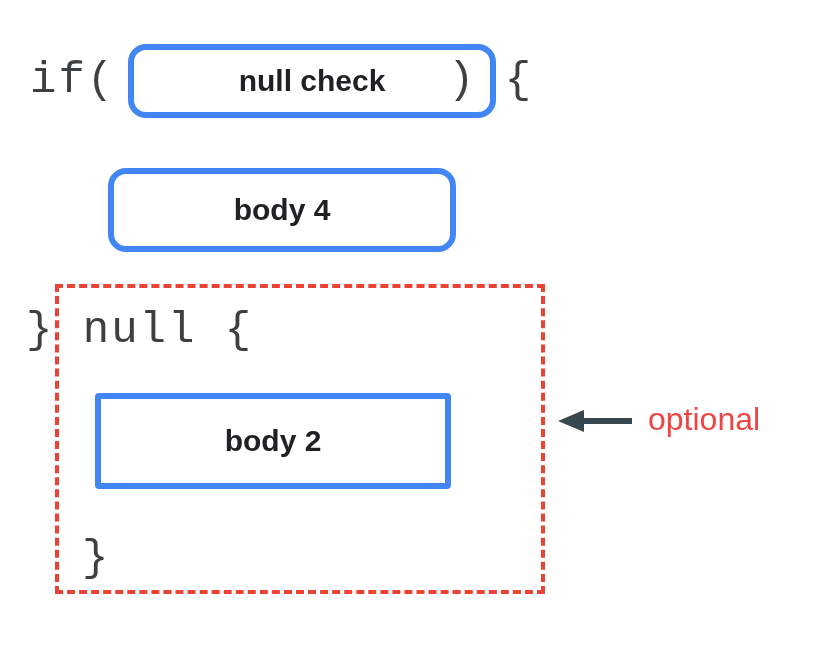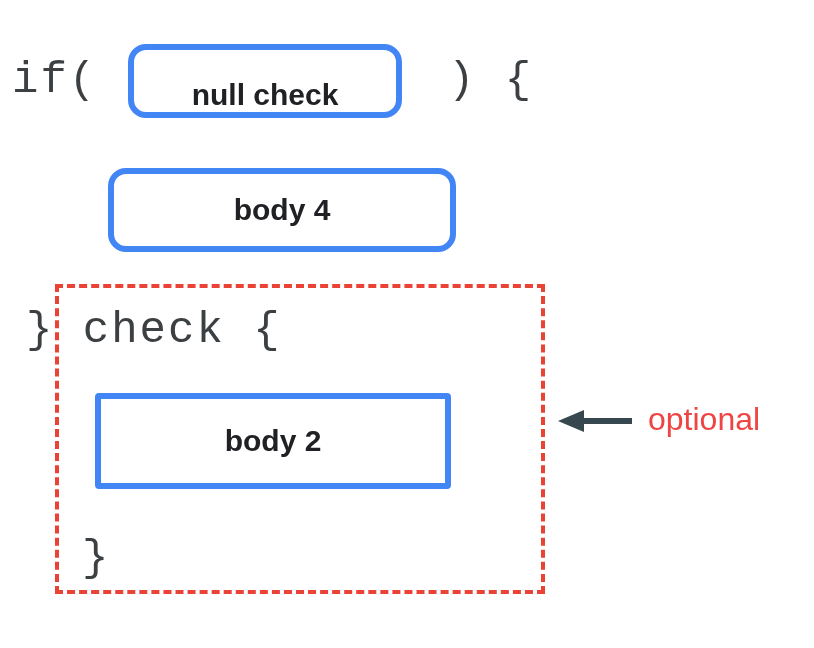--- a/index.html
+++ b/index.html
@@ -34,36 +34,36 @@
     align-items: center;
     justify-content: center;
     box-sizing: border-box;
   }
   .blue-box .box-label {
     font-family: "Liberation Sans", "DejaVu Sans", sans-serif;
     font-size: 30px;
     font-weight: 700;
     color: #202124;
   }
-  #condition-box { left: 128px; top: 44px;  width: 274px; height: 74px; align-items: flex-end; }
+  #condition-box { left: 128px; top: 44px;  width: 368px; height: 74px; }
   #body1-box     { left: 108px; top: 168px; width: 348px; height: 84px; }
   #body2-box     { left: 95px;  top: 393px; width: 356px; height: 96px; border-radius: 4px; }
 
   #optional-region {
     position: absolute;
     left: 55px;
     top: 284px;
     width: 490px;
     height: 310px;
     border: 4px dashed #ea4335;
     box-sizing: border-box;
     background: transparent;
   }
 
-  #if-open        { left: 12px;  top: 58px; }
+  #if-open        { left: 30px;  top: 58px; }
   #after-cond     { left: 448px; top: 58px; }
   #else-line      { left: 26px;  top: 308px; }
   #closing-brace  { left: 82px;  top: 536px; }
 
   #arrow-wrap {
     position: absolute;
     left: 556px;
     top: 406px;
     width: 78px;
     height: 30px;
@@ -91,21 +91,21 @@
   </div>
 
   <span id="after-cond" class="code-text">) {</span>
 
   <div id="body1-box" class="blue-box">
     <span class="box-label">body 4</span>
   </div>
 
   <div id="optional-region"></div>
 
-  <span id="else-line" class="code-text">} check {</span>
+  <span id="else-line" class="code-text">} null {</span>
 
   <div id="body2-box" class="blue-box">
     <span class="box-label">body 2</span>
   </div>
 
   <span id="closing-brace" class="code-text">}</span>
 
   <div id="arrow-wrap">
     <svg width="78" height="30" viewBox="0 0 78 30" xmlns="http://www.w3.org/2000/svg">
       <line x1="24" y1="15" x2="76" y2="15" stroke="#37474f" stroke-width="6"></line>

